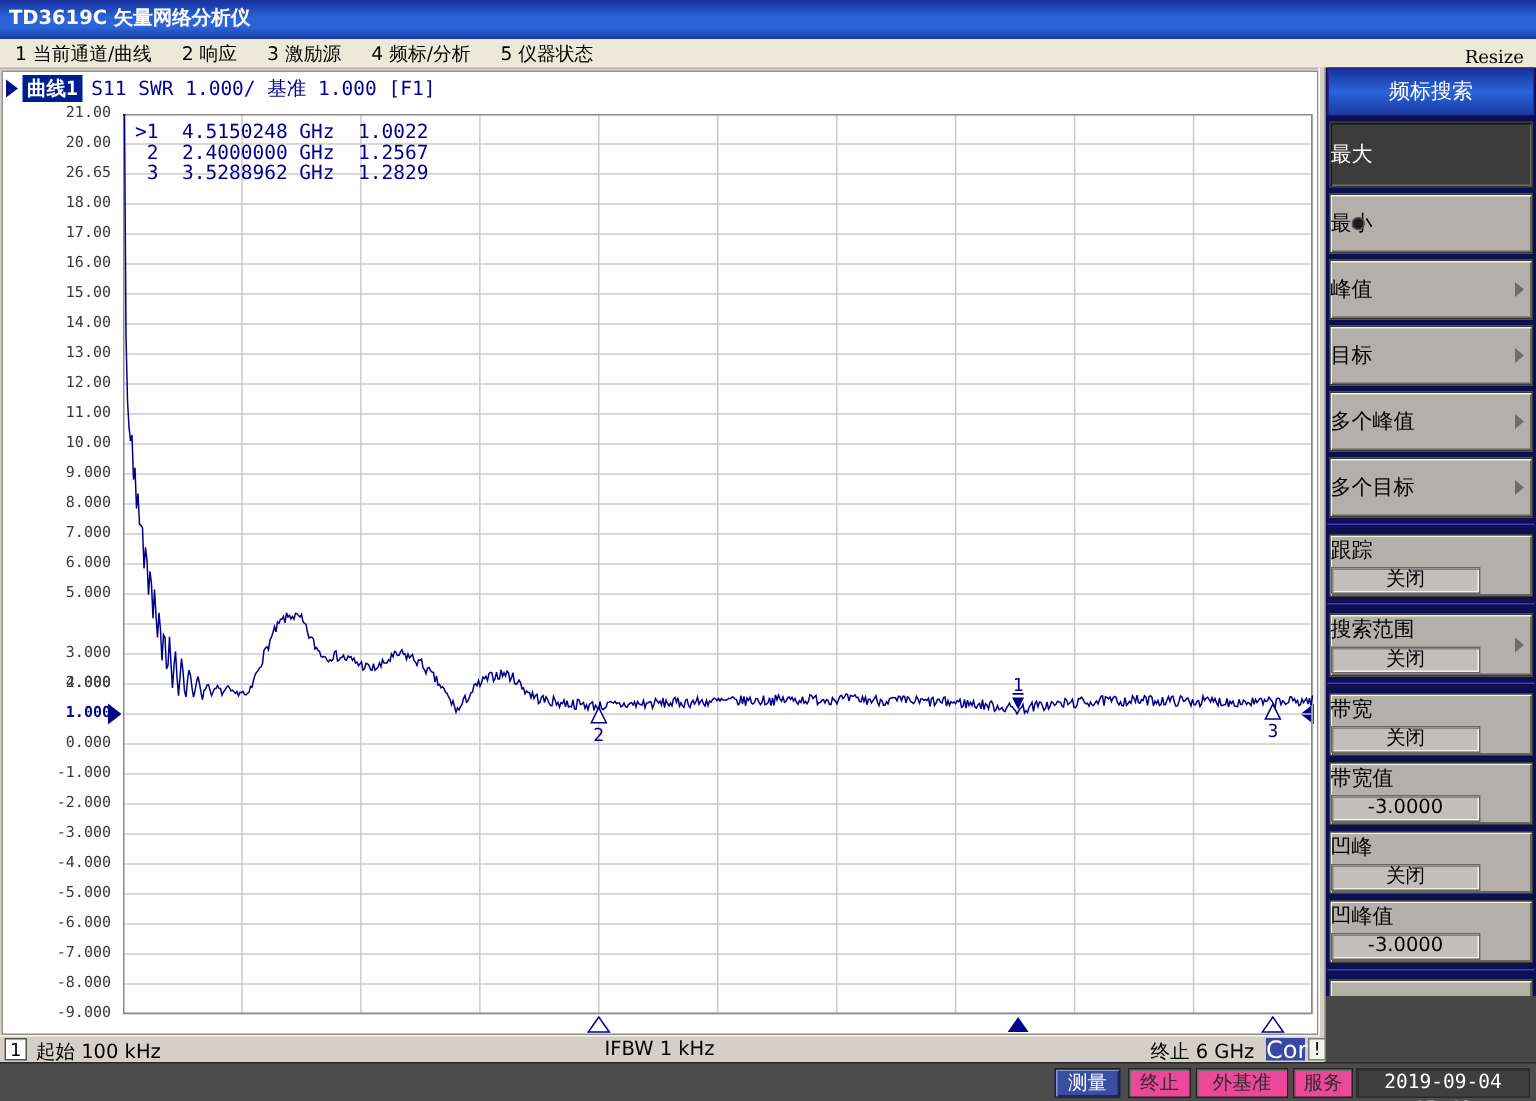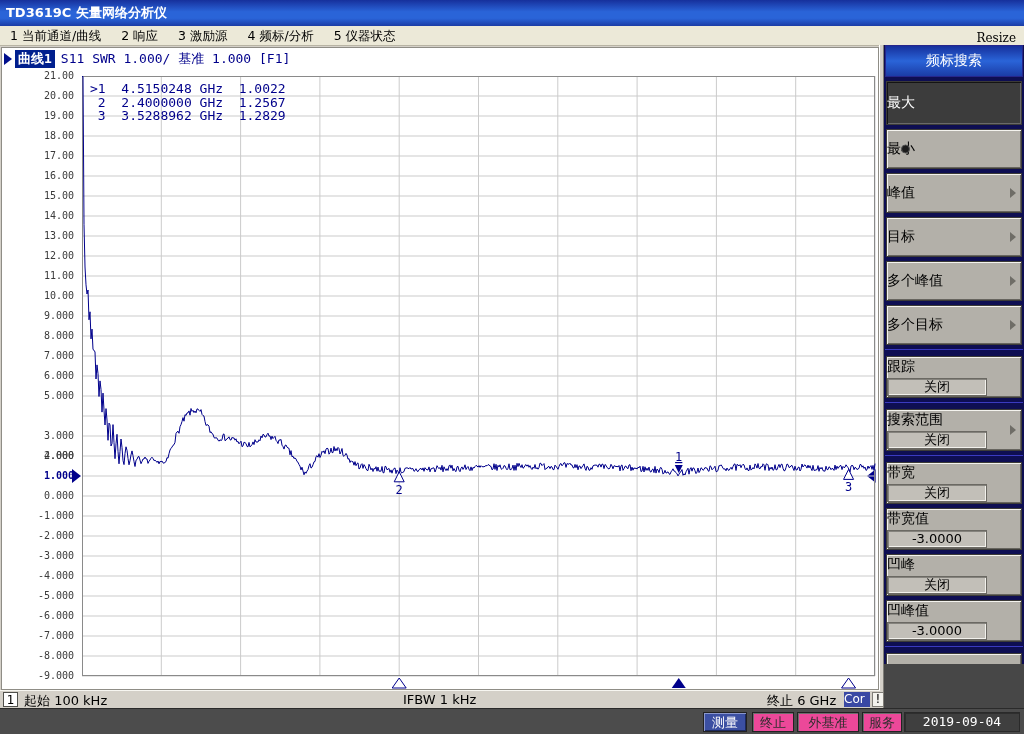--- a/index.html
+++ b/index.html
@@ -72,21 +72,21 @@
 
   
   .statusbar { position:absolute; left:0; top:690px; width:880px; height:18px; background:#d4d0c8;
     border-top:1px solid #f7f6f1; font-size:13px; color:#000; }
   .sb-chan { position:absolute; left:3px; top:1px; width:15px; height:15px; background:#fff;
     border:1px solid #50504c; text-align:center; font-size:12px; line-height:14px; }
   .sb-start { position:absolute; left:24px; top:1px; font-family:"DejaVu Sans", sans-serif; }
   .sb-ifbw  { position:absolute; left:403px; top:1px; }
   .sb-stop  { position:absolute; left:767px; top:1px; }
   .sb-cor   { position:absolute; left:844px; top:1px; width:26px; height:15px; background:#3948a4;
-    color:#fff; font-size:12px; text-align:left; line-height:15px; }
+    color:#fff; font-size:16px; text-align:right; line-height:15px; }
   .sb-warn  { position:absolute; left:872px; top:1px; width:12px; height:15px; background:#f4f3ee;
     border:1px solid #807e78; color:#000; font-size:12px; text-align:center; line-height:13px; }
 
   
   .taskbar { position:absolute; left:0; top:708px; width:1024px; height:26px; background:#4c4c4c;
     border-top:1px solid #2a2a2a; }
   .tb-btn { position:absolute; top:3px; height:20px; padding:0 8px; font-size:13px; line-height:19px;
     color:#2e2e2e; background:#ec4899; border:1px solid #222;
     box-shadow: inset 1px 1px 0 #6d6d6d; text-align:center; }
   .tb-btn.active { background:#3b4fa2; color:#fff; box-shadow: inset 1px 1px 0 #8a97cc, inset -1px -1px 0 #1c295e; }
@@ -117,21 +117,21 @@
 
   <div class="trace-header">
     <span class="trace-arrow"></span>
     <span class="trace-badge">曲线1</span>
     <span>S11 SWR 1.000/ 基准 1.000 [F1]</span>
   </div>
 
   <div class="ylabels">
       <div class="ylabel" style="top: -8px;">21.00</div>
       <div class="ylabel" style="top: 12px;">20.00</div>
-      <div class="ylabel" style="top: 32px;">19.00</div>
+      <div class="ylabel" style="top: 32px;">26.65</div>
       <div class="ylabel" style="top: 52px;">18.00</div>
       <div class="ylabel" style="top: 72px;">17.00</div>
       <div class="ylabel" style="top: 92px;">16.00</div>
       <div class="ylabel" style="top: 112px;">15.00</div>
       <div class="ylabel" style="top: 132px;">14.00</div>
       <div class="ylabel" style="top: 152px;">13.00</div>
       <div class="ylabel" style="top: 172px;">12.00</div>
       <div class="ylabel" style="top: 192px;">11.00</div>
       <div class="ylabel" style="top: 212px;">10.00</div>
       <div class="ylabel" style="top: 232px;">9.000</div>

